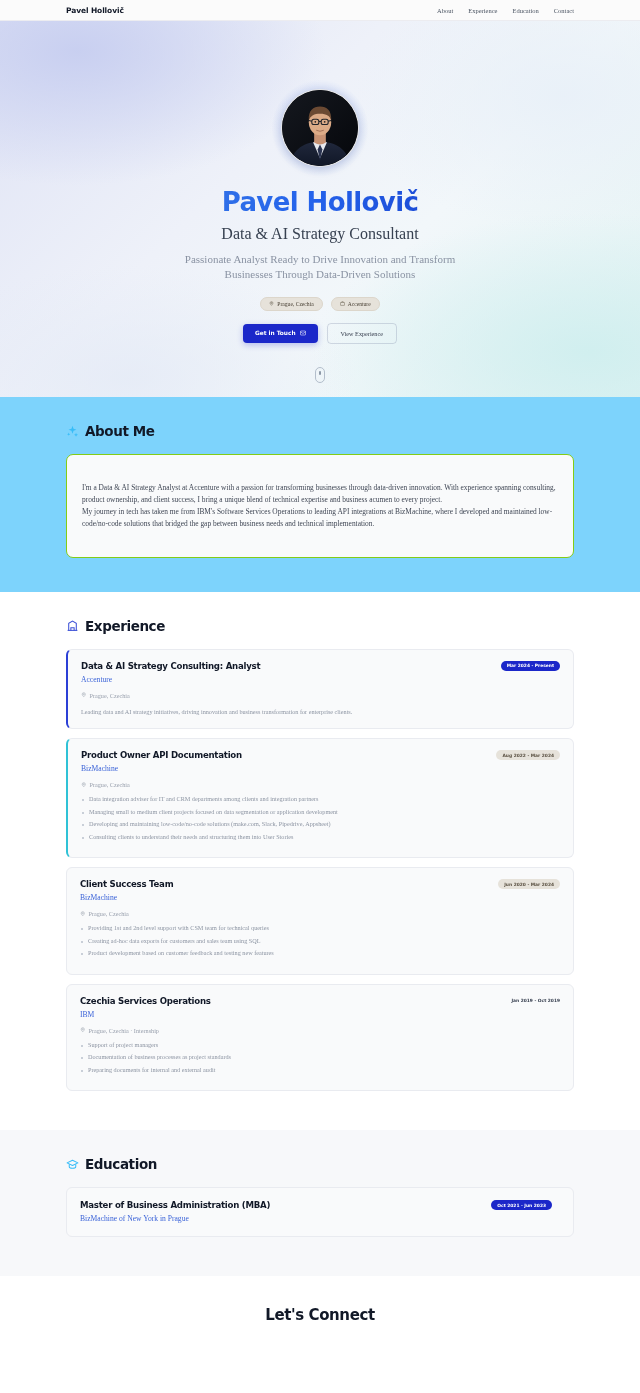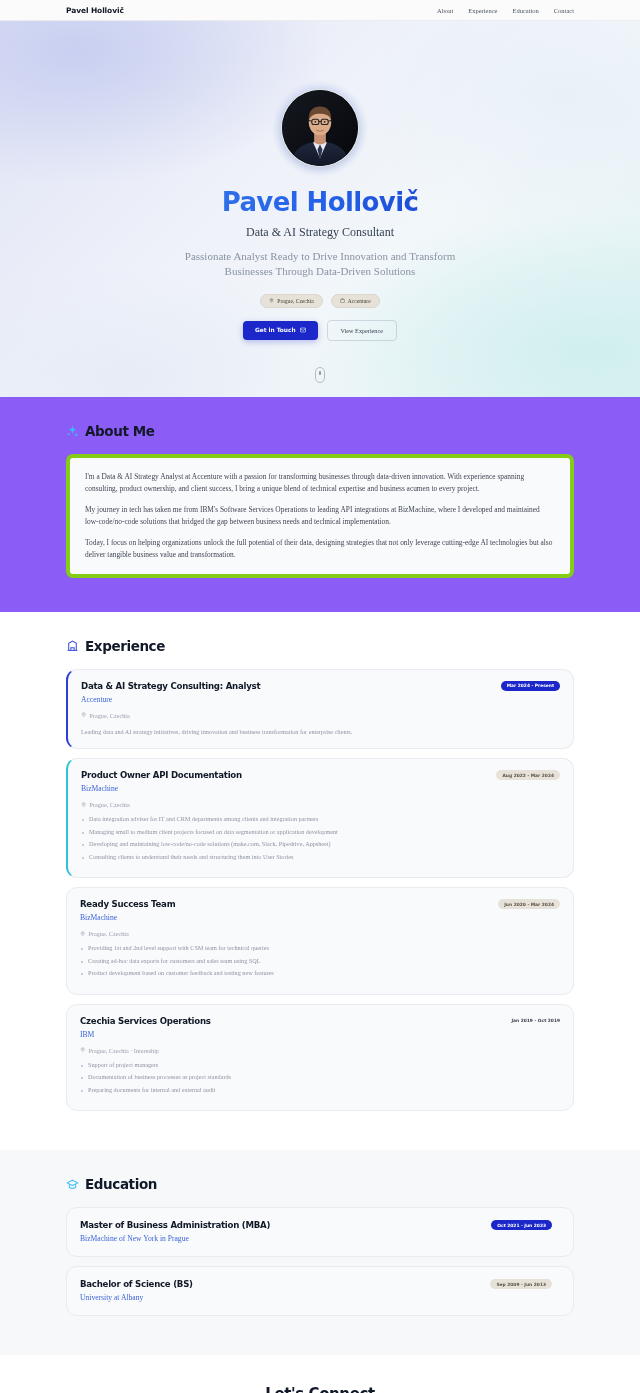--- a/index.html
+++ b/index.html
@@ -66,21 +66,21 @@
     line-height:1.1;
     letter-spacing:-0.6px;
     margin-top:21px;
     background:linear-gradient(95deg,#2f6fe8 0%,#2563eb 45%,#1d4ed8 100%);
     -webkit-background-clip:text; background-clip:text;
     color:transparent;
     -webkit-text-fill-color:transparent;
   }
   .hero-role {
     font-family:"Liberation Serif", serif;
-    font-size:12px; color:#374151; margin-top:8px;
+    font-size:16px; color:#374151; margin-top:8px;
   }
   .hero-tagline {
     font-family:"Liberation Serif", serif;
     font-size:11px; color:#8a93a3; line-height:1.42;
     text-align:center; margin-top:9px; max-width:300px;
   }
   .hero-badges { display:flex; gap:8px; margin-top:14px; }
   .badge-pill {
     display:flex; align-items:center; gap:3px;
     background:#e6e2da; border:1px solid #dcd6cb;
@@ -114,50 +114,50 @@
     margin-top:auto; margin-bottom:14px;
     width:10px; height:16px;
     border:1px solid #b3becb; border-radius:6px;
     display:flex; justify-content:center; padding-top:3px;
     cursor:pointer;
   }
   .scroll-dot { width:2px; height:4px; border-radius:1px; background:#8c99a8; }
 
   
   .section { padding:0 66px; }
-  .section-about { background:#8b5cf6; padding-top:26px; padding-bottom:34px; }
+  .section-about { background:#7dd3fc; padding-top:26px; padding-bottom:34px; }
   .section-exp   { background:#ffffff; padding-top:26px; padding-bottom:30px; }
   .section-edu   { background:#f7f8fa; padding-top:26px; padding-bottom:30px; }
   .section-contact { background:#ffffff; padding-top:30px; padding-bottom:28px; }
 
   .section-head { display:flex; align-items:center; gap:6px; margin-bottom:15px; }
   .section-head h2 {
     font-family:"DejaVu Sans", sans-serif;
     font-weight:bold; font-size:13.5px; letter-spacing:-0.4px; color:#111827;
   }
   .section-icon { width:13px; height:13px; display:flex; align-items:center; justify-content:center; }
   .section-icon svg { width:13px; height:13px; }
 
   .about-card {
     background:#f9fafb;
-    border:4px solid #84cc16;
+    border:1px solid #84cc16;
     border-radius:7px;
-    padding:13px 15px;
+    padding:27px 15px;
   }
   .about-card p {
     font-family:"Liberation Serif", serif;
     font-size:7.4px; line-height:1.62; color:#3f4654;
   }
-  .about-card p + p { margin-top:9px; }
+  .about-card p + p { }
 
   
   .card {
     background:#f9fafb;
     border:1px solid #e9ebf0;
-    border-radius:11px;
+    border-radius:6px;
     padding:11px 13px 12px 13px;
     position:relative;
     margin-bottom:9px;
   }
   .card.accent-blue { border-left:2.5px solid #2b3fd6; }
   .card.accent-cyan { border-left:2.5px solid #2fc2d6; }
 
   .card-top { display:flex; align-items:flex-start; justify-content:space-between; gap:10px; }
   .card-title {
     font-family:"DejaVu Sans", sans-serif;
@@ -331,21 +331,20 @@
           <path d="M12 1.5l1.9 5.4 5.4 1.9-5.4 1.9L12 16.1l-1.9-5.4-5.4-1.9 5.4-1.9z"></path>
           <path d="M18.5 14.5l1 2.7 2.7 1-2.7 1-1 2.7-1-2.7-2.7-1 2.7-1z"></path>
           <path d="M5 14l.8 2.2L8 17l-2.2.8L5 20l-.8-2.2L2 17l2.2-.8z"></path>
         </svg>
       </span>
       <h2>About Me</h2>
     </div>
     <div class="about-card">
       <p>I'm a Data &amp; AI Strategy Analyst at Accenture with a passion for transforming businesses through data-driven innovation. With experience spanning consulting, product ownership, and client success, I bring a unique blend of technical expertise and business acumen to every project.</p>
       <p>My journey in tech has taken me from IBM's Software Services Operations to leading API integrations at BizMachine, where I developed and maintained low-code/no-code solutions that bridged the gap between business needs and technical implementation.</p>
-      <p>Today, I focus on helping organizations unlock the full potential of their data, designing strategies that not only leverage cutting-edge AI technologies but also deliver tangible business value and transformation.</p>
     </div>
   </div>
 
   <div class="section section-exp">
     <div class="section-head">
       <span class="section-icon">
         <svg viewBox="0 0 24 24" fill="none" stroke="#3b4fd6" stroke-width="1.9">
           <path d="M3 21h18"></path>
           <path d="M5 21V8l7-4 7 4v13"></path>
           <path d="M9 21v-5h6v5"></path>
@@ -396,21 +395,21 @@
         <li>Data integration adviser for IT and CRM departments among clients and integration partners</li>
         <li>Managing small to medium client projects focused on data segmentation or application development</li>
         <li>Developing and maintaining low-code/no-code solutions (make.com, Slack, Pipedrive, Appsheet)</li>
         <li>Consulting clients to understand their needs and structuring them into User Stories</li>
       </ul>
     </div>
 
     <div class="card">
       <div class="card-top">
         <div>
-          <div class="card-title">Ready Success Team</div>
+          <div class="card-title">Client Success Team</div>
           <div class="card-org">BizMachine</div>
         </div>
         <div class="date-badge tan">Jun 2020 - Mar 2024</div>
       </div>
       <div class="card-loc">
         <span>
           <svg viewBox="0 0 24 24" fill="none" stroke="#9aa1ae" stroke-width="2.2">
             <path d="M12 21s7-6.3 7-11a7 7 0 1 0-14 0c0 4.7 7 11 7 11z"></path>
               <circle cx="12" cy="10" r="2.4"></circle>
           </svg>
@@ -463,29 +462,20 @@
     <div class="card edu-card">
       <div class="card-top">
         <div>
           <div class="card-title">Master of Business Administration (MBA)</div>
           <div class="card-org">BizMachine of New York in Prague</div>
         </div>
         <div class="date-badge blue">Oct 2021 - Jun 2023</div>
       </div>
     </div>
 
-    <div class="card edu-card">
-      <div class="card-top">
-        <div>
-          <div class="card-title">Bachelor of Science (BS)</div>
-          <div class="card-org">University at Albany</div>
-        </div>
-        <div class="date-badge tan">Sep 2009 - Jun 2013</div>
-      </div>
-    </div>
   </div>
 
   <div class="section section-contact">
     <div class="contact-wrap">
       <div class="contact-title">Let's Connect</div>
 
     </div>
   </div>
 
 </div>

